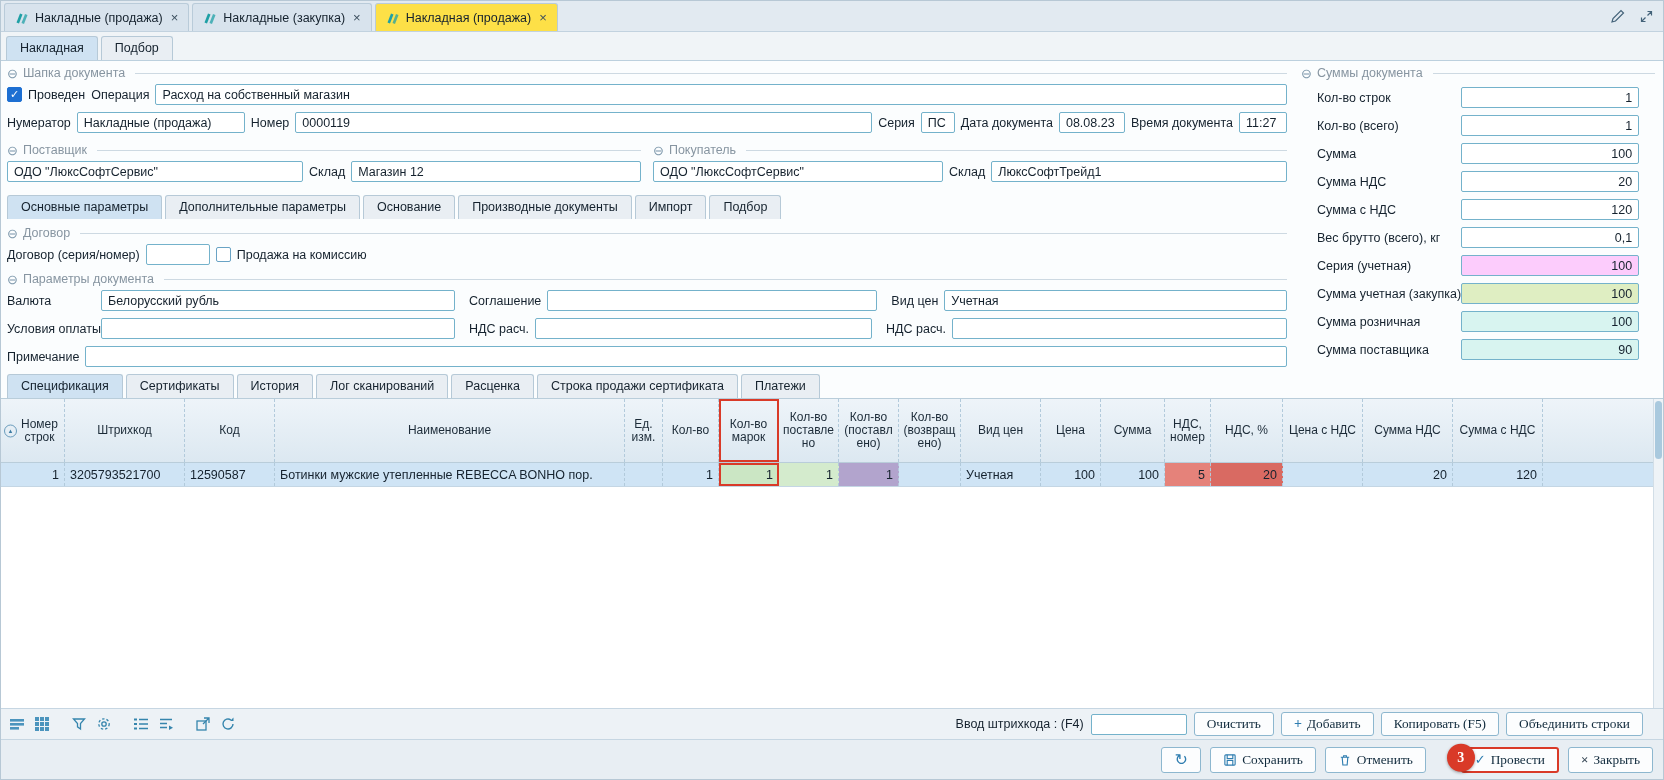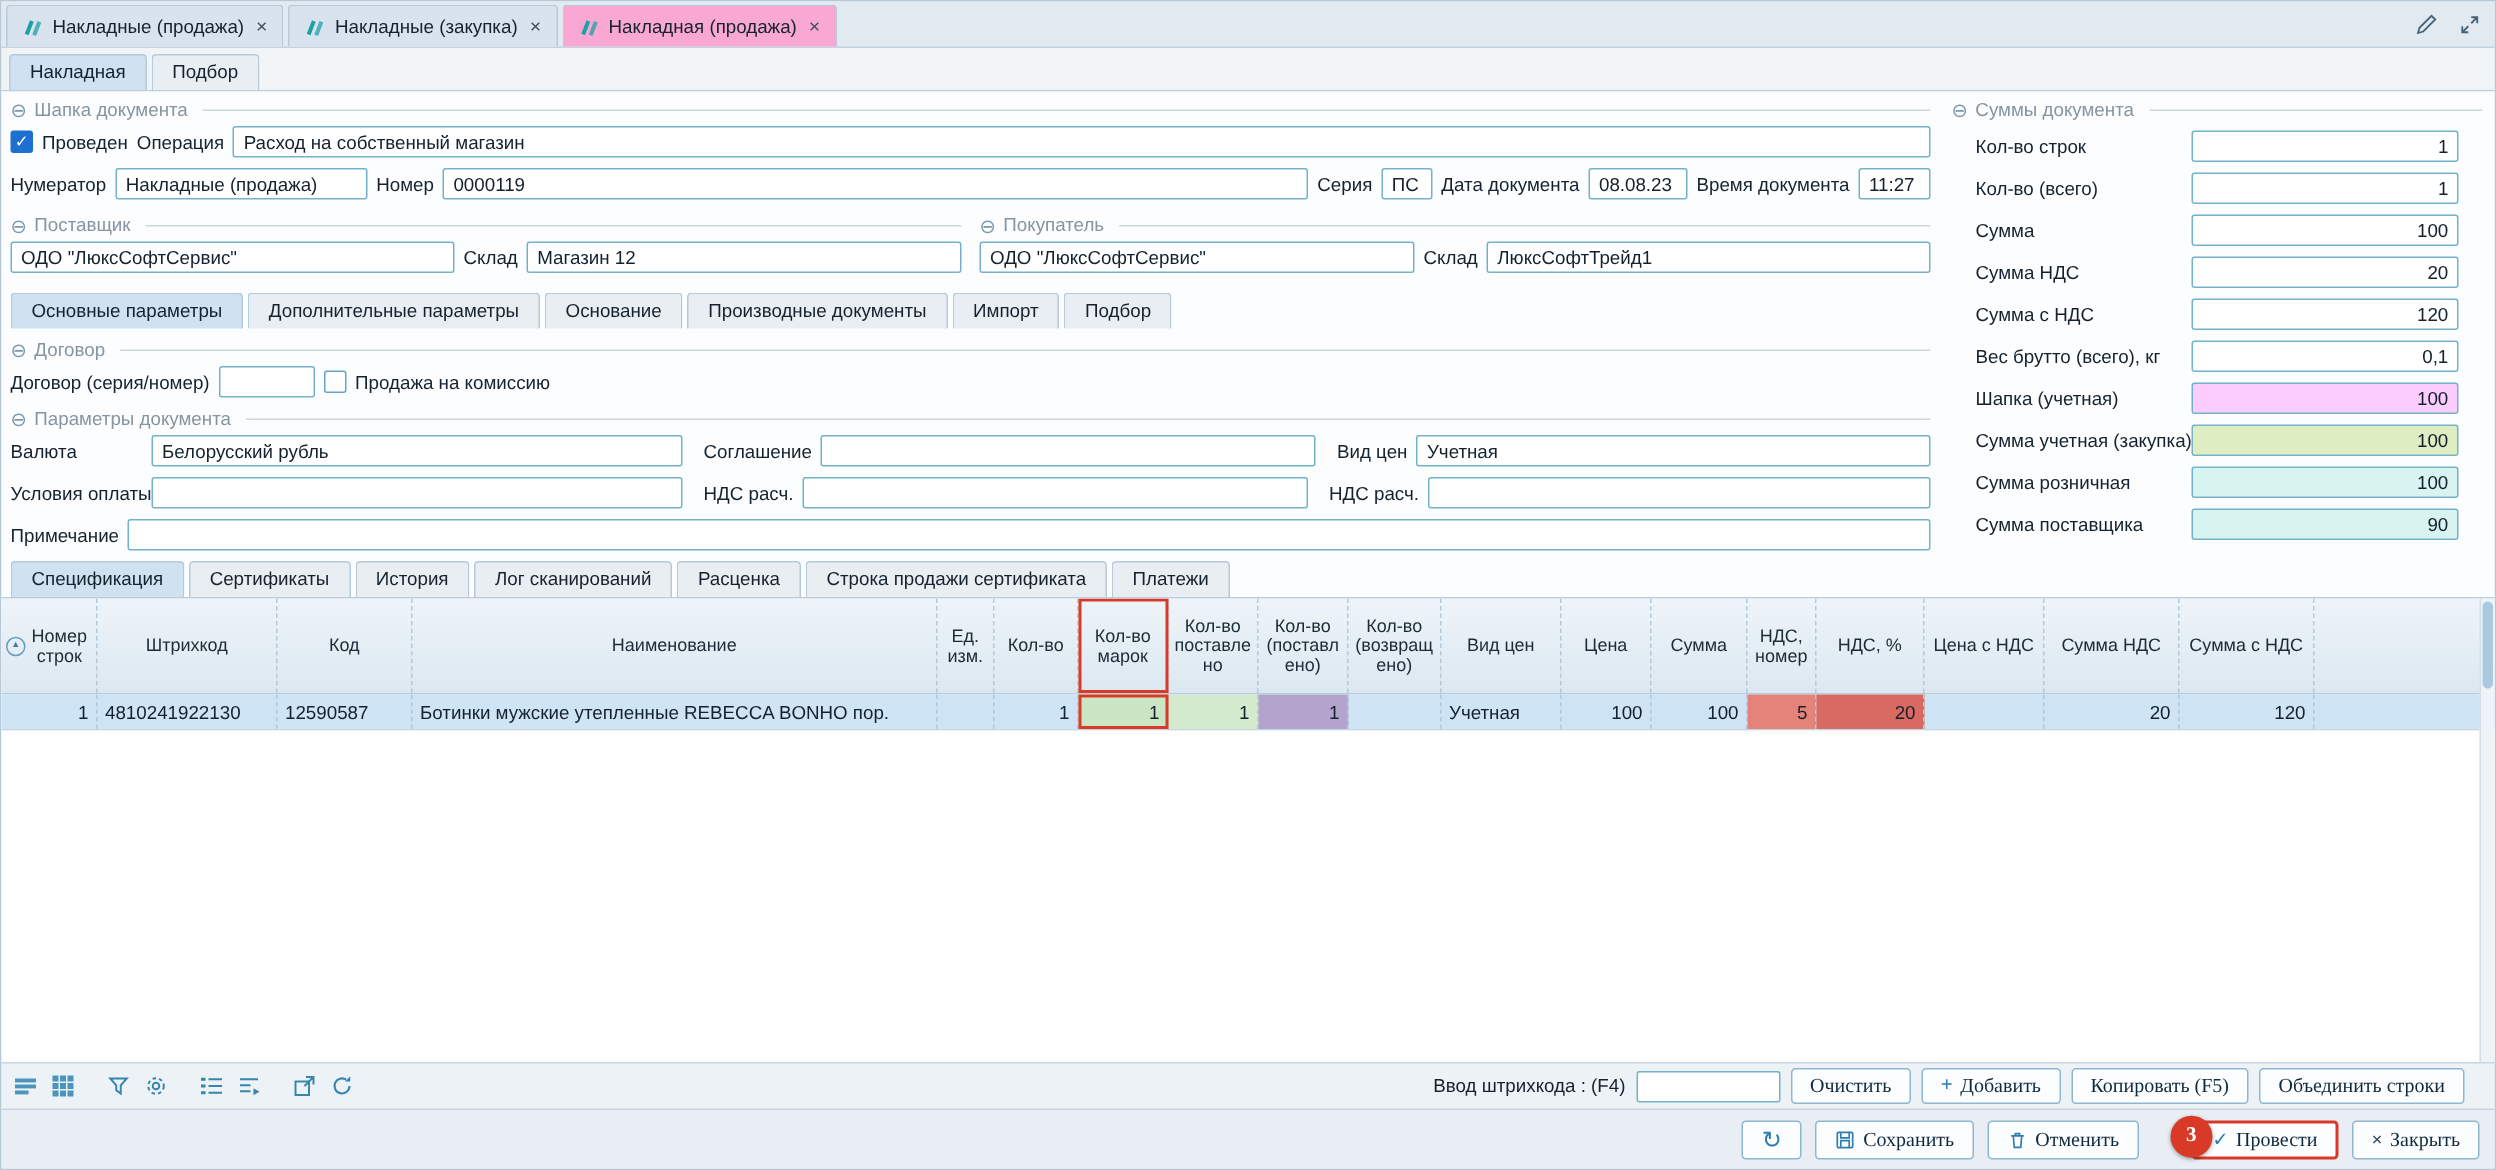--- a/index.html
+++ b/index.html
@@ -7,21 +7,21 @@
   body {
     font-family:"Liberation Sans",sans-serif; font-size:12.5px; color:#15222e;
     background:#eef2f6; overflow:hidden;
   }
   .app { display:flex; flex-direction:column; height:780px; border:1px solid #b7c8d5; background:#fbfdfe; }
 
   
   .wtabbar { flex:0 0 31px; background:#e2eaf1; border-bottom:1px solid #c2d2df; display:flex; align-items:flex-end; padding:0 8px 0 3px; }
   .wtab { display:flex; align-items:center; gap:6px; height:28px; padding:0 10px; background:#d8e3ed;
           border:1px solid #b9cbd9; border-bottom:none; border-radius:3px 3px 0 0; margin-right:3px; cursor:default; white-space:nowrap; }
-  .wtab.active { background:#f9a8d4; }
+  .wtab.active { background:#fde047; }
   .wtab .x { color:#3c4f5e; font-size:13px; margin-left:2px; }
   .wicons { margin-left:auto; display:flex; align-items:center; gap:10px; padding-bottom:6px; }
 
   
   .mtabbar { flex:0 0 29px; background:#f0f4f7; display:flex; align-items:flex-end; gap:3px; padding:3px 5px 0; border-bottom:1px solid #bcd0de; }
   .tab { padding:4px 13px 5px; background:#e9eef3; border:1px solid #b6c9d7; border-bottom:none; border-radius:3px 3px 0 0; white-space:nowrap; cursor:default; }
   .tab.active { background:#cfe2f2; }
 
   
   .formarea { flex:0 0 auto; display:flex; background:#fbfdfe; padding:2px 0 0 6px; }
@@ -281,21 +281,21 @@
         </div>
       <div class="srow">
           <span class="flabel">Сумма с НДС</span>
           <div class="inp num">120</div>
         </div>
       <div class="srow">
           <span class="flabel">Вес брутто (всего), кг</span>
           <div class="inp num">0,1</div>
         </div>
       <div class="srow">
-          <span class="flabel">Шапка (учетная)</span>
+          <span class="flabel">Серия (учетная)</span>
           <div class="inp num pink">100</div>
         </div>
       <div class="srow">
           <span class="flabel">Сумма учетная (закупка)</span>
           <div class="inp num green">100</div>
         </div>
       <div class="srow">
           <span class="flabel">Сумма розничная</span>
           <div class="inp num cyan">100</div>
         </div>
@@ -363,21 +363,21 @@
           <span>Сумма НДС</span>
         </div>
       <div class="th c17">
           <span>Сумма с НДС</span>
         </div>
       <div class="th cfill"></div>
     </div>
 
     <div class="trow">
       <div class="td c0 num">1</div>
-      <div class="td c1">4810241922130</div>
+      <div class="td c1">3205793521700</div>
       <div class="td c2">12590587</div>
       <div class="td c3">Ботинки мужские утепленные REBECCA BONHO пор.</div>
       <div class="td c4"></div>
       <div class="td c5 num">1</div>
       <div class="td c6 num cgreen red-annot">1</div>
       <div class="td c7 num cgreen2">1</div>
       <div class="td c8 num cpurple">1</div>
       <div class="td c9 num"></div>
       <div class="td c10">Учетная</div>
       <div class="td c11 num">100</div>

